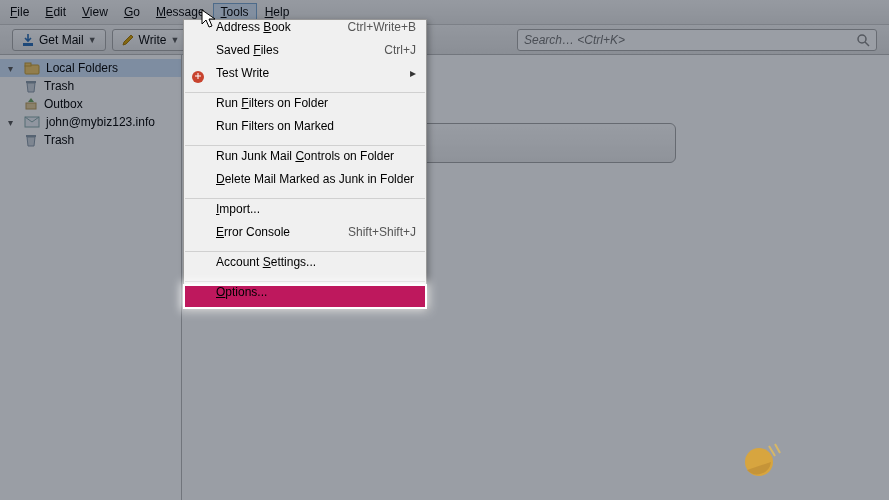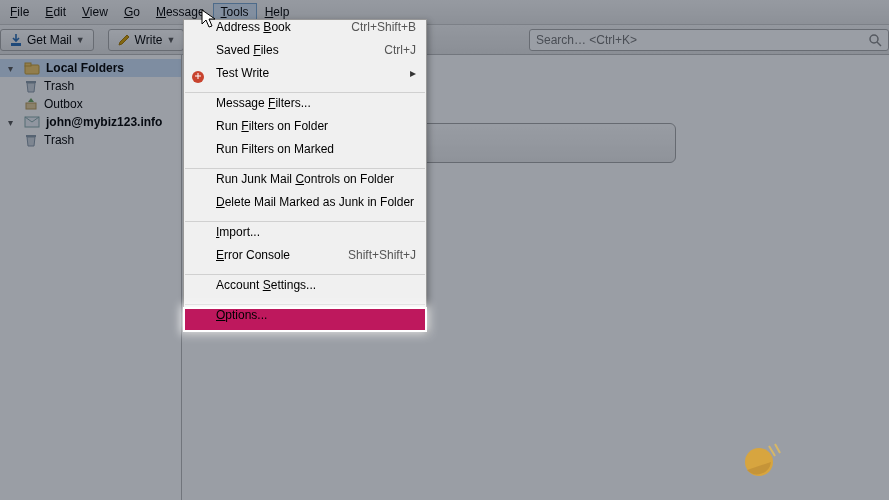--- a/index.html
+++ b/index.html
@@ -1,32 +1,32 @@
 <!DOCTYPE html>
 <html><head>
 <meta charset="utf-8">
 <style>
 *{box-sizing:border-box;margin:0;padding:0;font-family:"Segoe UI",Tahoma,sans-serif;font-size:12px;color:#000}
 body{width:889px;height:500px;background:#fff;position:relative;overflow:hidden}
 .menubar{height:20px;background:linear-gradient(#f8f8f8,#e8e8e8);display:flex;align-items:center;padding:12px 2px;border-bottom:1px solid #ccc}
 .menubar .mitem{padding:2px 8px;cursor:default}
 .menubar .mitem.active{background:#d6e6f6;border:1px solid #7aa7d0;border-radius:0;padding:1px 7px}
-.toolbar{height:30px;background:linear-gradient(#f4f4f4,#e4e4e4);display:flex;align-items:center;padding:0 0;gap:14px;border-bottom:1px solid #bbb}
+.toolbar{height:30px;background:linear-gradient(#f4f4f4,#e4e4e4);display:flex;align-items:center;padding:0 12px;gap:6px;border-bottom:1px solid #bbb}
 .tbbtn{display:flex;align-items:center;gap:4px;padding:3px 8px;border:1px solid #aaa;border-radius:3px;background:linear-gradient(#fefefe,#e8e8e8);cursor:pointer}
 .tbbtn .ico{display:inline-flex}
 .searchbox{margin-left:auto;width:360px;height:22px;border:1px solid #aaa;border-radius:3px;background:#fff;display:flex;align-items:center;padding:0 6px}
-.searchbox input{flex:1;border:none;outline:none;color:#000000;background:transparent}
+.searchbox input{flex:1;border:none;outline:none;font-style:italic;color:#000000;background:transparent}
 .body{display:flex;height:450px}
 .sidebar{width:182px;border-right:1px solid #b8b8b8;background:#fff;padding-top:4px}
 .srow{display:flex;align-items:center;gap:6px;padding:2px 4px 2px 8px;cursor:pointer}
 .srow.sel{background:#cfe2f8}
 .srow .exp{width:10px;color:#555;font-size:10px}
 .srow .txt{white-space:nowrap}
 .srow.lvl1{padding-left:24px}
-.srow.bold .txt{font-weight:bold}
+.srow.bold .txt{font-weight:normal}
 .main{flex:1;padding:20px 24px;position:relative}
 .main h1{font-size:24px;font-weight:600;margin-bottom:20px}
 .bigbtn{width:470px;height:40px;border:1px solid #a5a5a5;border-radius:6px;background:linear-gradient(#fcfcfc,#ececec);margin-bottom:14px}
 .sublabel{margin:6px 0 40px 0;font-size:15px;color:#333}
 .actrow{display:flex;align-items:center;gap:16px;margin:22px 0;font-size:15px;color:#222}
 .actrow .aicon{width:28px;display:flex;justify-content:center}
 .dropdown{position:absolute;left:183px;top:19px;width:244px;background:#f0f0f0;border:1px solid #979797;box-shadow:2px 2px 6px rgba(0,0,0,.3);z-index:10}
 .dditem{display:flex;align-items:flex-start;height:23px;padding:0 10px 0 32px;position:relative;cursor:default}
 .dditem .short{margin-left:auto;color:#555}
 .dditem.disabled{color:#9a9a9a}
@@ -173,40 +173,37 @@
   <svg width="130" height="40">
       <circle cx="20" cy="22" r="14" fill="#f2a814"></circle>
       <path d="M8 30a14 14 0 0 0 24-8" fill="#d8900a"></path>
       <path d="M30 6l6 10M36 4l5 9" stroke="#f2c24a" stroke-width="2"></path>
     </svg>
 </div>
 
 <div class="dropdown" id="dropdown">
     <div class="dditem">
       <span>Address <span class="ul">B</span>ook</span>
-      <span class="short">Ctrl+Shift+B</span>
+      <span class="short">Ctrl+Write+B</span>
     </div>
     <div class="dditem">
       <span>Saved <span class="ul">F</span>iles</span>
       <span class="short">Ctrl+J</span>
     </div>
     <div class="dditem">
       <span class="ddicon">
         <svg width="16" height="16">
           <circle cx="8" cy="8" r="6" fill="#c8432e"></circle>
           <path d="M5 7h6M8 4v6" stroke="#fff"></path>
         </svg>
       </span>
       <span>Test Write</span>
       <span class="sub">▸</span>
     </div>
     <div class="ddsep"></div>
-    <div class="dditem">
-      <span>Message <span class="ul">F</span>ilters...</span>
-    </div>
     <div class="dditem disabled">
       <span>Run <span class="ul">F</span>ilters on Folder</span>
     </div>
     <div class="dditem disabled">
       <span>Run Filters on Marked</span>
     </div>
     <div class="ddsep"></div>
     <div class="dditem disabled">
       <span>Run Junk Mail <span class="ul">C</span>ontrols on Folder</span>
     </div>

